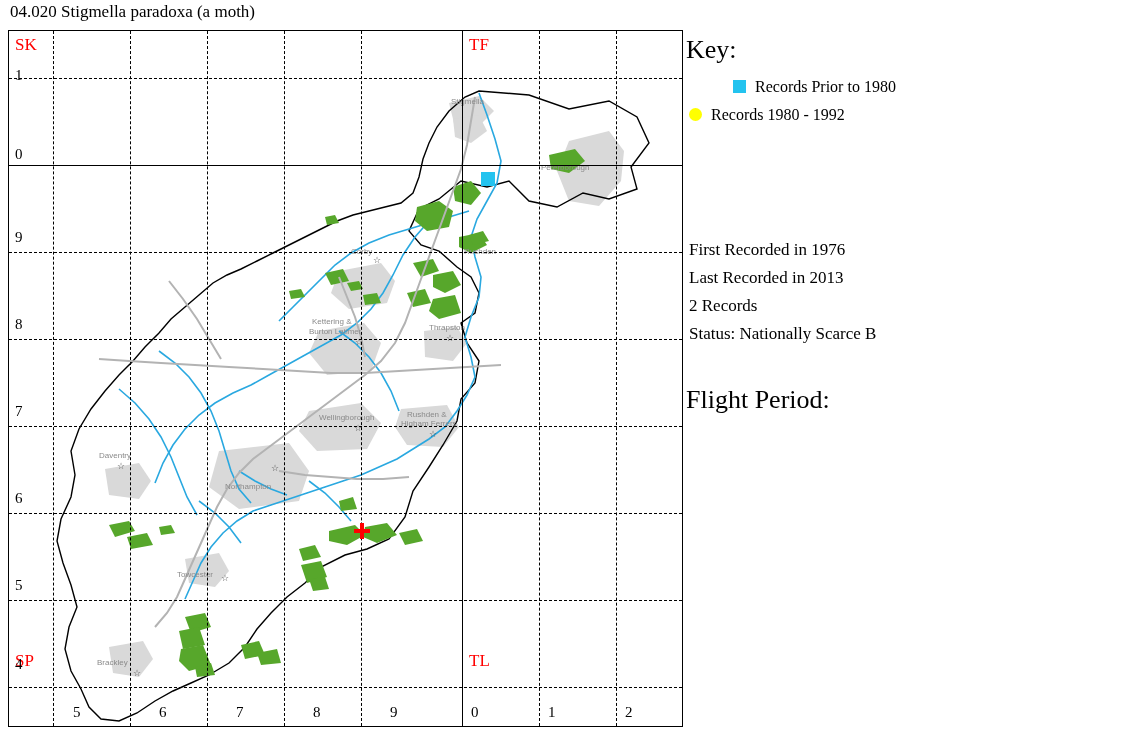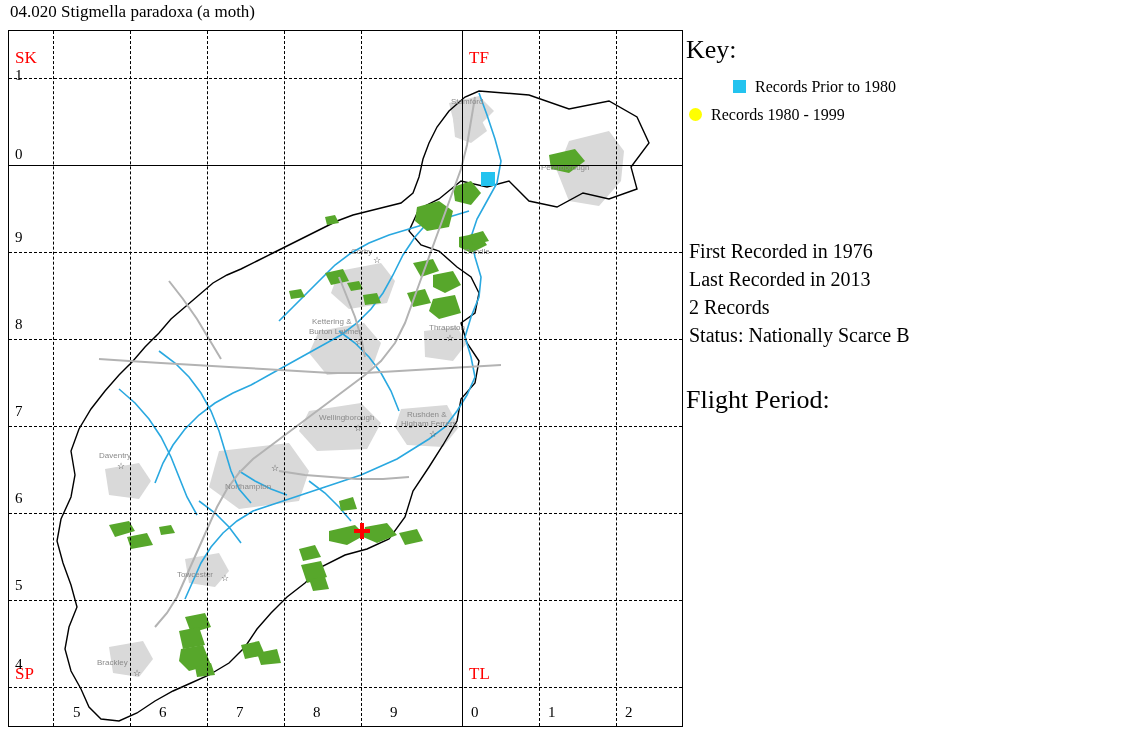--- a/index.html
+++ b/index.html
@@ -70,21 +70,20 @@
   }
   .grid-v.solid {
     border-left: 1px solid #000000;
   }
 
   .sq-label {
     position: absolute;
     color: #ff0000;
     font-size: 17px;
     font-family: "Liberation Serif", serif;
-    margin-top: 13px;
   }
   .ax-label {
     position: absolute;
     color: #000000;
     font-size: 15px;
     font-family: "Liberation Serif", serif;
   }
 
   
   #panel {
@@ -116,21 +115,21 @@
   }
   .key-swatch.square { background: #23c3ef; }
   .key-swatch.circle { background: #ffff00; border-radius: 50%; }
   #key-row-1 { top: 48px; padding-left: 44px; }
   #key-row-2 { top: 76px; }
 
   #useful-heading { position: absolute; left: 3px; top: 168px; }
   .useful-row {
     position: absolute;
     left: 6px;
-    font-size: 20px;
+    font-size: 17px;
     color: #000000;
     white-space: nowrap;
   }
   #useful-row-0 { top: 210px; }
   #useful-row-1 { top: 238px; }
   #useful-row-2 { top: 266px; }
   #useful-row-3 { top: 294px; }
 
   #flight-heading { position: absolute; left: 3px; top: 355px; }
 
@@ -249,25 +248,25 @@
 
         <g stroke="#b3b3b3" stroke-width="2" fill="none">
           <path d="M466 66 L462 90 L458 114 L452 138 L444 160 L436 182 L428 204 L420 226 L412 248 L404 270 L396 292 L386 312 L372 330 L356 344 L340 356 L324 368 L308 380 L292 392 L276 404 L260 416 L244 428 L230 442 L218 458 L208 476 L200 494 L192 512 L184 530 L176 548 L168 566 L158 582 L146 596"></path>
           <path d="M90 328 L120 330 L152 332 L186 334 L220 336 L254 338 L288 340 L322 342 L356 342 L390 340 L424 338 L458 336 L492 334"></path>
           <path d="M160 250 L174 268 L188 288 L200 308 L212 328"></path>
           <path d="M330 246 L338 266 L346 286 L352 306 L356 326"></path>
           <path d="M270 440 L296 444 L322 446 L348 448 L374 448 L400 446"></path>
         </g>
       </svg>
 
-      <div class="town-label" style="left:442px;top:66px;">Stamford</div>
+      <div class="town-label" style="left:442px;top:66px;">Stigmella</div>
       <div class="town-label" style="left:532px;top:132px;">Peterborough</div>
       <div class="town-label" style="left:342px;top:216px;">Corby</div>
       <div class="town-star" style="left:364px;top:224px;">☆</div>
-      <div class="town-label" style="left:455px;top:216px;">Oundle</div>
+      <div class="town-label" style="left:455px;top:216px;">Rushden</div>
       <div class="town-label" style="left:303px;top:286px;">Kettering &amp;</div>
       <div class="town-label" style="left:300px;top:296px;">Burton Latimer</div>
       <div class="town-star" style="left:346px;top:306px;">☆</div>
       <div class="town-label" style="left:420px;top:292px;">Thrapston</div>
       <div class="town-star" style="left:437px;top:302px;">☆</div>
       <div class="town-label" style="left:310px;top:382px;">Wellingborough</div>
       <div class="town-star" style="left:345px;top:392px;">☆</div>
       <div class="town-label" style="left:398px;top:379px;">Rushden &amp;</div>
       <div class="town-label" style="left:392px;top:388px;">Higham Ferrers</div>
       <div class="town-star" style="left:420px;top:398px;">☆</div>
@@ -327,21 +326,21 @@
   </div>
 
   <div id="panel">
 
     <div class="panel-heading" id="key-heading">Key:</div>
 
     <div class="key-row" id="key-row-1">
       <span class="key-swatch square"></span><span>Records Prior to 1980</span>
     </div>
     <div class="key-row" id="key-row-2">
-      <span class="key-swatch circle"></span><span>Records 1980 - 1999</span>
+      <span class="key-swatch circle"></span><span>Records 1980 - 1992</span>
     </div>
 
     <div class="useful-row" id="useful-row-0">First Recorded in 1976</div>
     <div class="useful-row" id="useful-row-1">Last Recorded in 2013</div>
     <div class="useful-row" id="useful-row-2">2 Records</div>
     <div class="useful-row" id="useful-row-3">Status: Nationally Scarce B</div>
 
     <div class="panel-heading" id="flight-heading">Flight Period:</div>
   </div>
 

